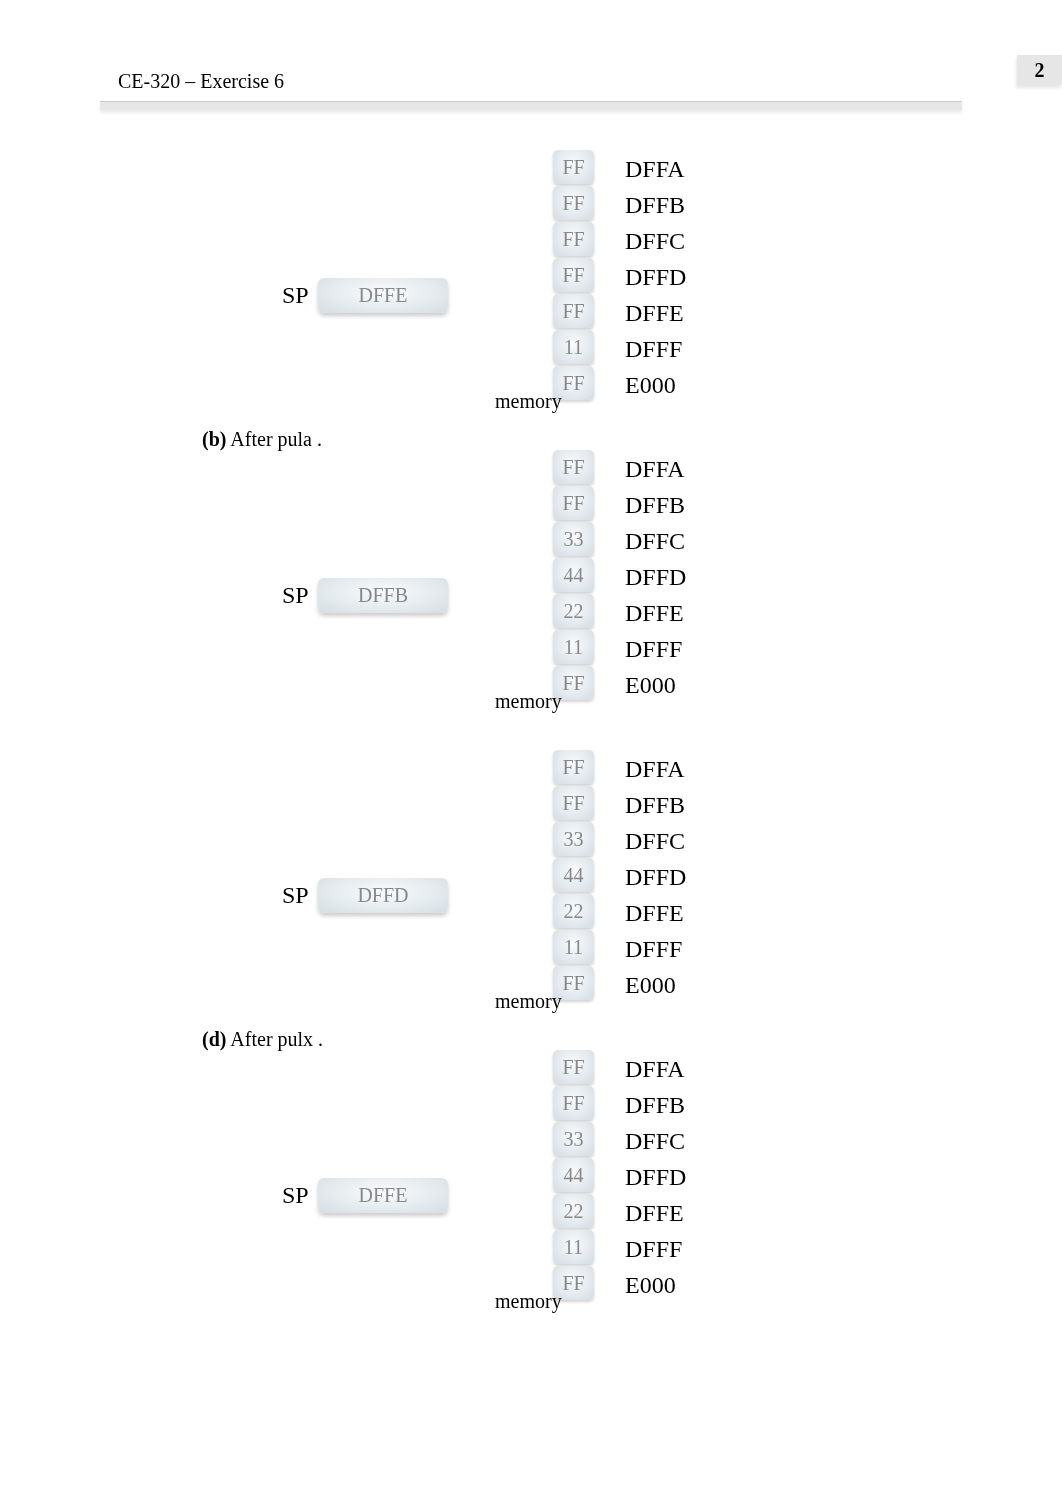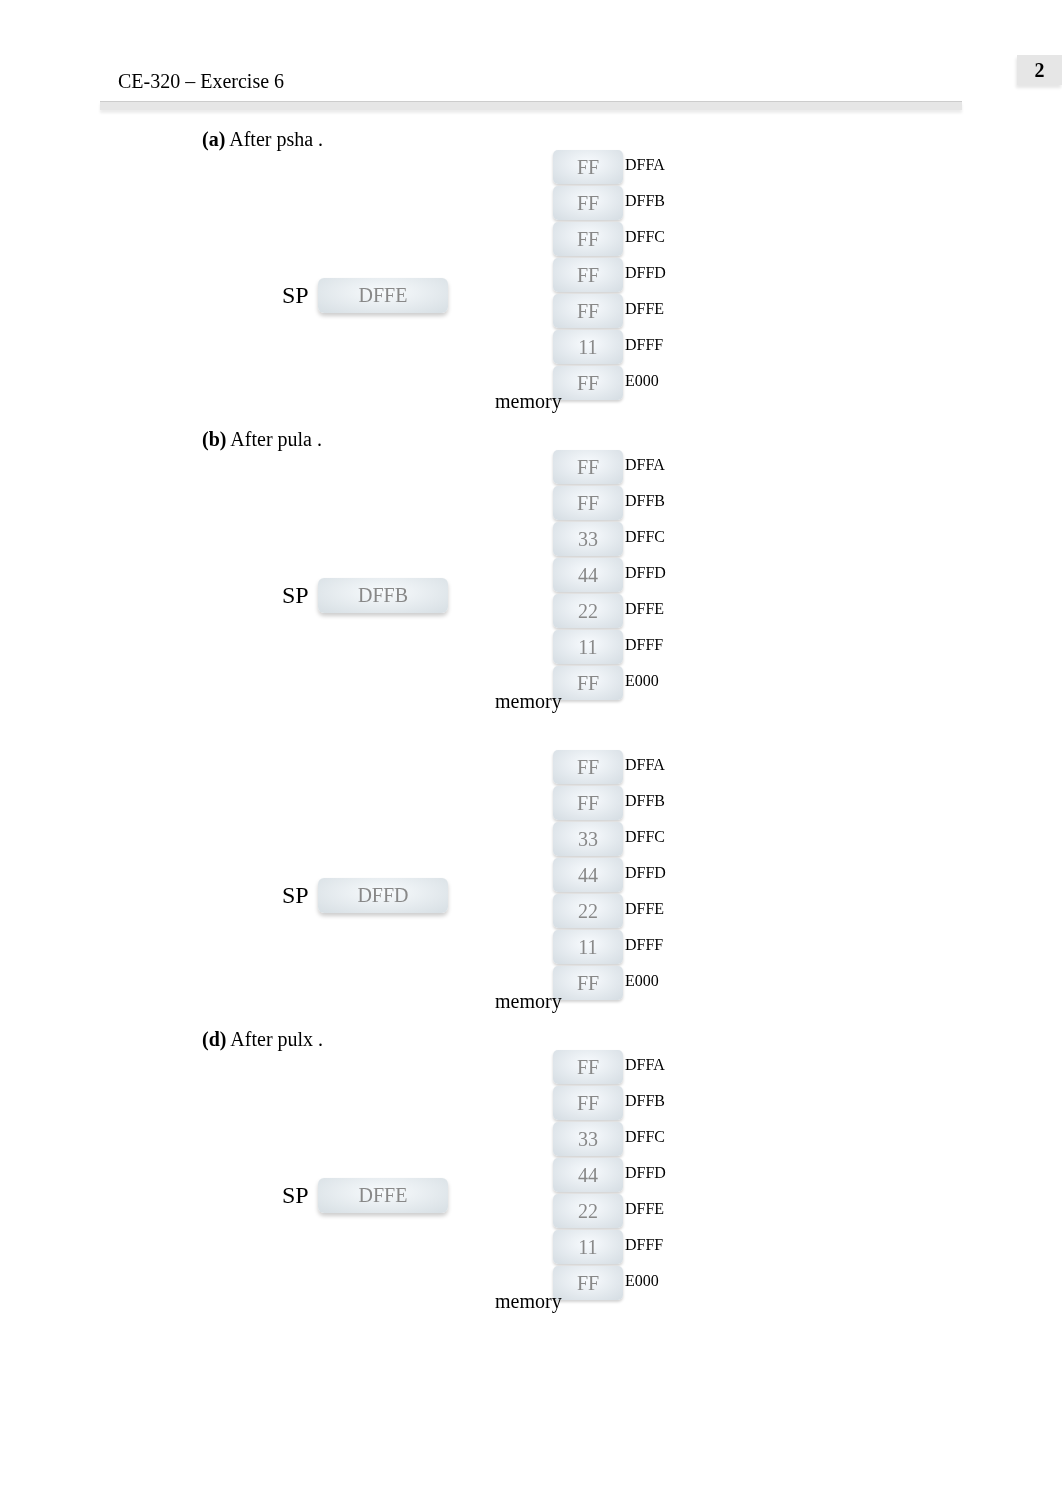--- a/index.html
+++ b/index.html
@@ -67,55 +67,54 @@
       box-shadow:0 3px 4px rgba(0,0,0,0.2);
     }
     
     .mem-block {
       position:absolute;
       left:435px;
       top:22px;
     }
     .mem-row { height:36px; position:relative; }
     .mem-cell {
-      width:70px; height:34px;
+      width:41px; height:34px;
       border-radius:5px;
       color:#888;
       font-size:20px;
       text-align:center;
       line-height:34px;
       background:radial-gradient(ellipse at 50% 40%,#f8fbfe 0%,#d4dce2 100%);
       box-shadow:0 2px 3px rgba(0,0,0,0.18);
       margin-bottom:2px;
       display:inline-block;
     }
     .addr {
       position:absolute;
       left:72px; top:6px;
-      font-size:16px;
+      font-size:24px;
     }
     .mem-caption {
       position:absolute;
       top:262px;
       left:377px;
       font-size:20px;
     }
   </style>
 </head>
 <body>
 
 <div class="page-header">
   <span>CE-320 – Exercise 6</span>
 </div>
 <div class="page-number-box">2</div>
 <div class="hr"></div>
 
 <div class="content" id="content">
     <div class="part">
-      <div class="part-title"><span class="marker">(a)</span>  <span> After psha .</span></div>
       <div class="sp-block" style="top: 150px;">
         <div class="sp-label">SP</div>
         <div class="sp-box">DFFE</div>
       </div>
       <div class="mem-block">
         <div class="mem-row"><div class="mem-cell">FF</div><div class="addr">DFFA</div></div>
         <div class="mem-row"><div class="mem-cell">FF</div><div class="addr">DFFB</div></div>
         <div class="mem-row"><div class="mem-cell">FF</div><div class="addr">DFFC</div></div>
         <div class="mem-row"><div class="mem-cell">FF</div><div class="addr">DFFD</div></div>
         <div class="mem-row"><div class="mem-cell">FF</div><div class="addr">DFFE</div></div>

